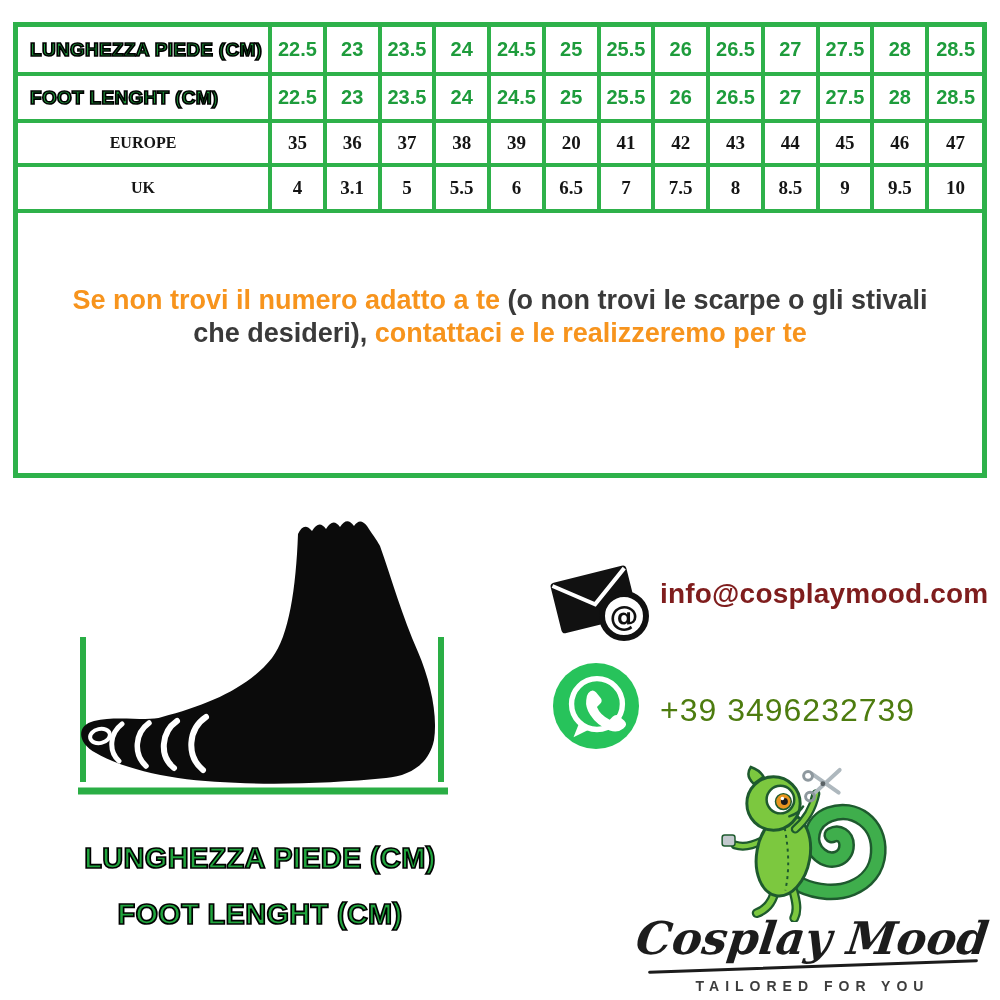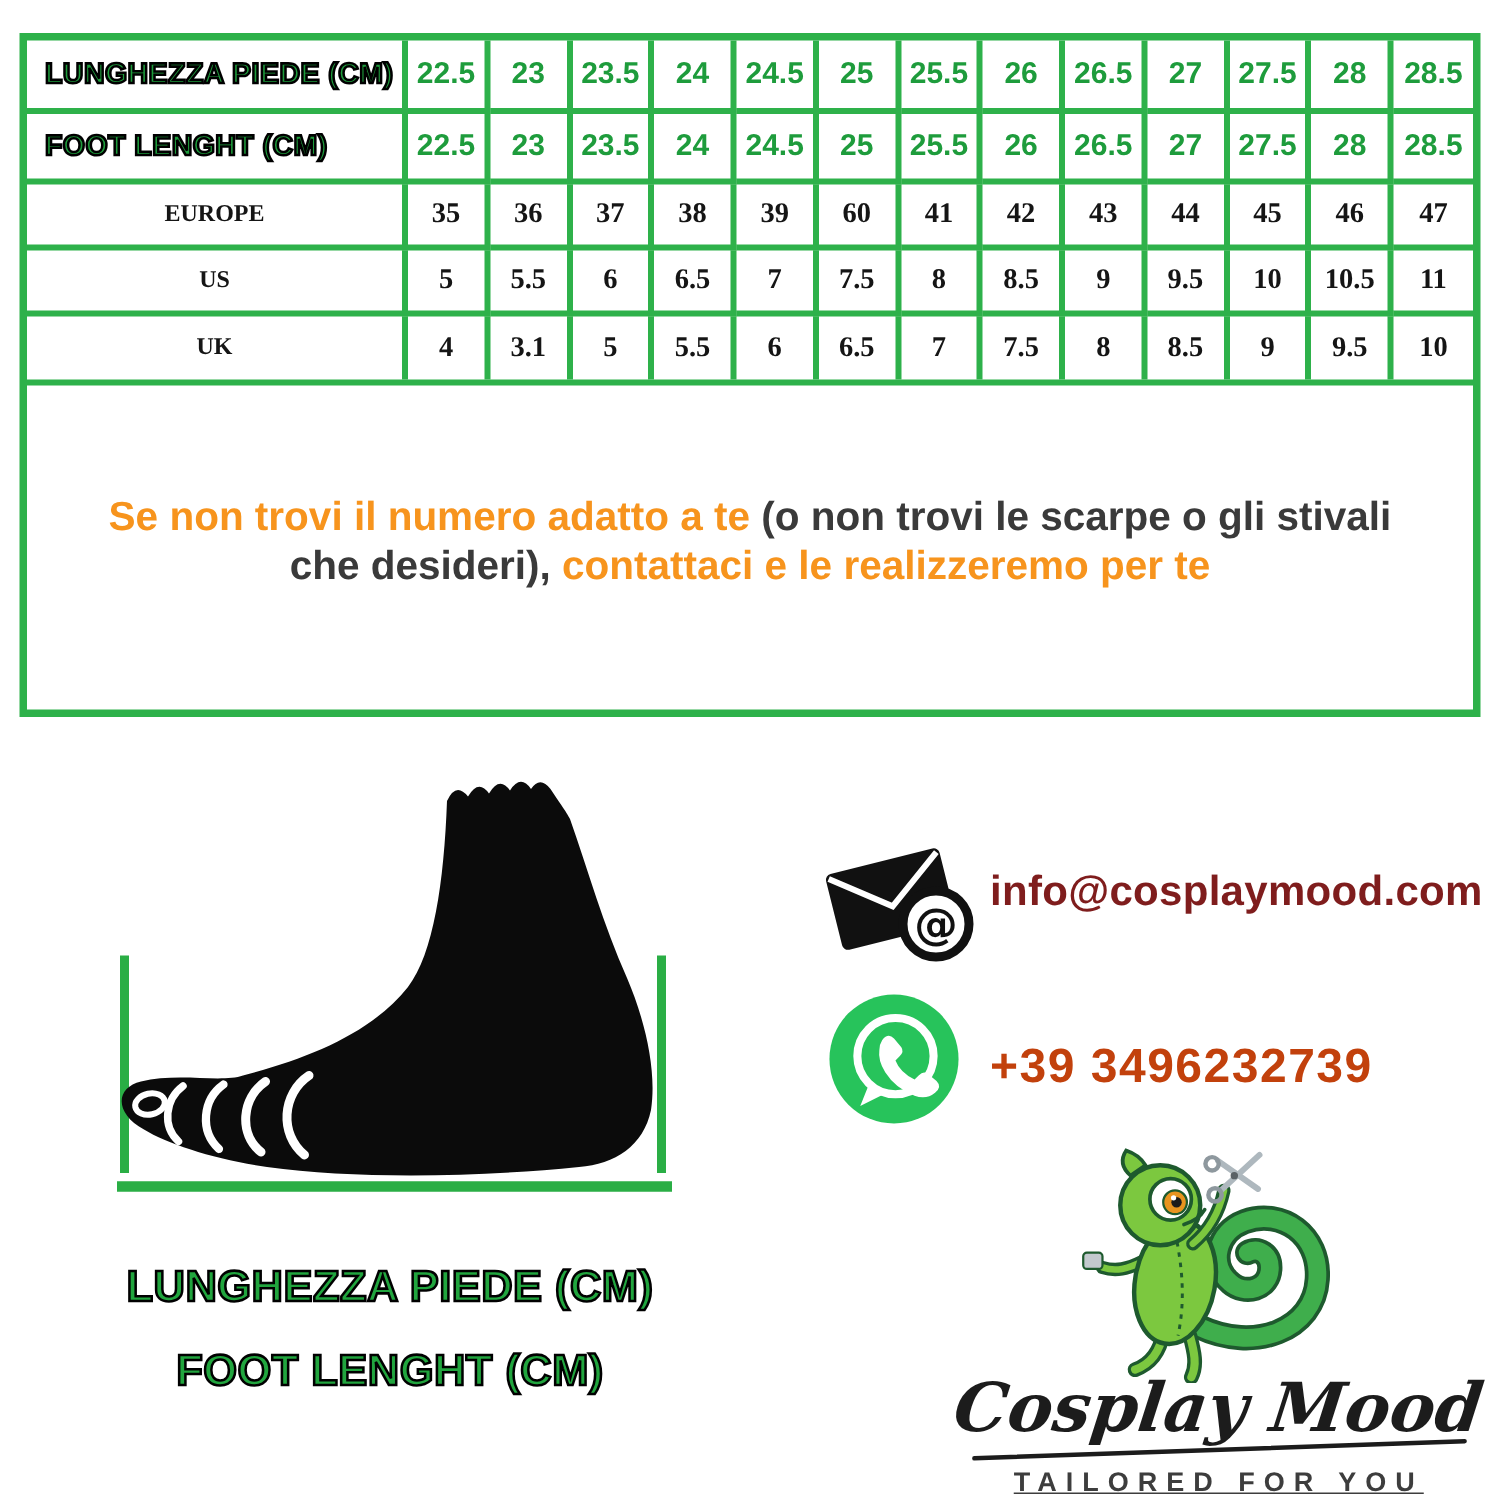--- a/index.html
+++ b/index.html
@@ -40,31 +40,31 @@
   .foot-figure{position:absolute;left:58px;top:512px;width:400px;height:300px;}
   .measure-label{position:absolute;left:30px;width:460px;text-align:center;font-size:29px;}
   .measure-label.it{top:842px;}
   .measure-label.en{top:898px;}
 
   
   .email-icon{position:absolute;left:546px;top:556px;}
   .email-text{position:absolute;left:660px;top:578px;font-size:28px;font-weight:800;
     color:#7f1d1d;letter-spacing:.2px;}
   .wa-icon{position:absolute;left:552px;top:662px;}
-  .wa-text{position:absolute;left:660px;top:692px;font-size:32px;font-weight:700;
-    color:#c2410c;letter-spacing:1px;}
+  .wa-text{position:absolute;left:660px;top:692px;font-size:32px;font-weight:400;
+    color:#4d7c0f;letter-spacing:1px;}
 
   
   .logo{position:absolute;left:630px;top:764px;width:365px;text-align:center;}
   .mascot{display:block;margin:0 auto;}
   .brand{font-family:"DejaVu Serif",serif;font-style:italic;font-weight:bold;font-size:45px;
     color:#1C1C1C;transform:skewX(-7deg);margin-top:-10px;white-space:nowrap;}
   .brand-underline{width:330px;height:3px;background:#1C1C1C;margin:0 auto;
     transform:rotate(-2deg);border-radius:2px;}
-  .tagline{margin-top:10px;font-size:18px;letter-spacing:6px;color:#3D3D3D;font-weight:bold;text-decoration:underline;}
+  .tagline{margin-top:10px;font-size:14px;letter-spacing:6px;color:#3D3D3D;font-weight:bold;}
 </style>
 </head>
 <body>
 
 <div class="sheet">
 
   <div class="chart-box">
     <table class="size-table">
       <tbody>
           <tr class="green">
@@ -99,44 +99,28 @@
             <td>28</td>
             <td>28.5</td>
           </tr>
           <tr class="dark">
             <td class="label-cell">EUROPE</td>
             <td>35</td>
             <td>36</td>
             <td>37</td>
             <td>38</td>
             <td>39</td>
-            <td>60</td>
+            <td>20</td>
             <td>41</td>
             <td>42</td>
             <td>43</td>
             <td>44</td>
             <td>45</td>
             <td>46</td>
             <td>47</td>
-          </tr>
-          <tr class="dark">
-            <td class="label-cell">US</td>
-            <td>5</td>
-            <td>5.5</td>
-            <td>6</td>
-            <td>6.5</td>
-            <td>7</td>
-            <td>7.5</td>
-            <td>8</td>
-            <td>8.5</td>
-            <td>9</td>
-            <td>9.5</td>
-            <td>10</td>
-            <td>10.5</td>
-            <td>11</td>
           </tr>
           <tr class="dark">
             <td class="label-cell">UK</td>
             <td>4</td>
             <td>3.1</td>
             <td>5</td>
             <td>5.5</td>
             <td>6</td>
             <td>6.5</td>
             <td>7</td>

